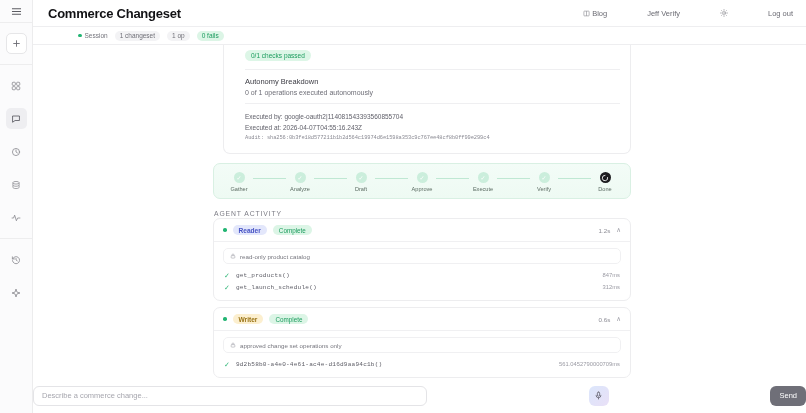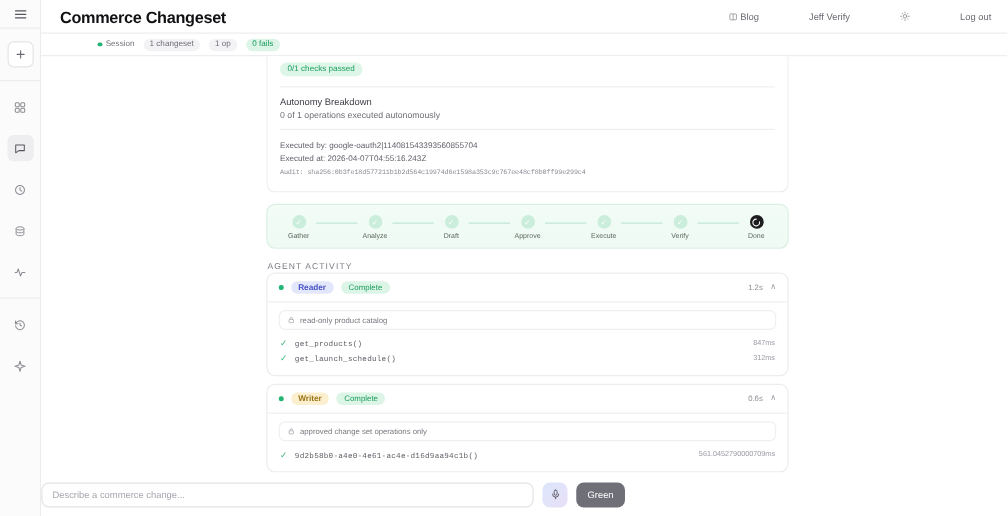--- a/index.html
+++ b/index.html
@@ -65,21 +65,21 @@
     width: 418px; margin-left: 5px;
     display: flex; flex-direction: column; gap: 9px;
     padding-bottom: 10px;
   }
 
   
   .card {
     border: 1px solid #ededef; border-radius: 7px; background:#fff;
     padding: 0 10px;
   }
-  .card.summary { padding: 5px 10px 9px 10px; margin-top: -6px; border-top:none; border-radius: 0 0 7px 7px;}
+  .card.summary { padding: 5px 10px 9px 21px; margin-top: -6px; border-top:none; border-radius: 0 0 7px 7px; margin-left: 10px;}
   .badge-pass {
     display:inline-block; background:#ddf6e7; color:#1a9c5d;
     font-size:6.5px; border-radius:7px; padding:2px 6px;
   }
   .hr { height:1px; background:#efeff1; margin: 7px 0; }
   .sec-title { font-size: 7.5px; color:#3c3c44; margin-bottom:3px; }
   .sec-sub { font-size: 7px; color:#6e6e77; }
   .meta { font-size: 6.5px; color:#60606a; line-height: 11px; }
   .meta.mono { font-family: "Liberation Mono", monospace; font-size: 5.4px; color:#8b8b94; letter-spacing:-0.1px; }
 
@@ -124,21 +124,21 @@
     padding:3.5px 6px; font-size:6.2px; color:#77777f; margin-bottom:5px;
   }
   .oprow { display:flex; align-items:center; gap:6px; padding: 2.5px 1px; }
   .chk { color:#34b87a; font-size:7px; line-height:1; }
   .opname { font-family:"Liberation Mono", monospace; font-size:6.1px; color:#5d5d66; letter-spacing:0.2px; }
   .optime { margin-left:auto; font-size:5.8px; color:#9a9aa3; }
 
   
   .composer {
     flex: 0 0 35px; height:35px;
-    display:flex; align-items:center; justify-content:flex-start;
+    display:flex; align-items:center; justify-content:space-between;
     gap:7px; background:#fff;
   }
   .ci {
     width: 394px; height:20px;
     border:1px solid #e4e4e7; border-radius:6px;
     display:flex; align-items:center; padding: 0 8px;
     font-size:7.5px; color:#a6a6ae; background:#fff;
   }
   .mic {
     width:20px; height:20px; border-radius:6px;
@@ -404,17 +404,17 @@
     <div class="composer">
       <div class="ci">Describe a commerce change...</div>
       <div class="mic">
         <span>
           <svg width="9" height="9" viewBox="0 0 16 16" fill="none" stroke="#55555f" stroke-width="1.3" stroke-linecap="round">
             <rect x="6" y="1.8" width="4" height="7.4" rx="2"></rect>
             <path d="M3.6 7.6a4.4 4.4 0 0 0 8.8 0M8 12v2.2"></path>
           </svg>
         </span>
       </div>
-      <div class="send">Green</div>
+      <div class="send">Send</div>
     </div>
 
   </div>
 </div>
 
 </body></html>

